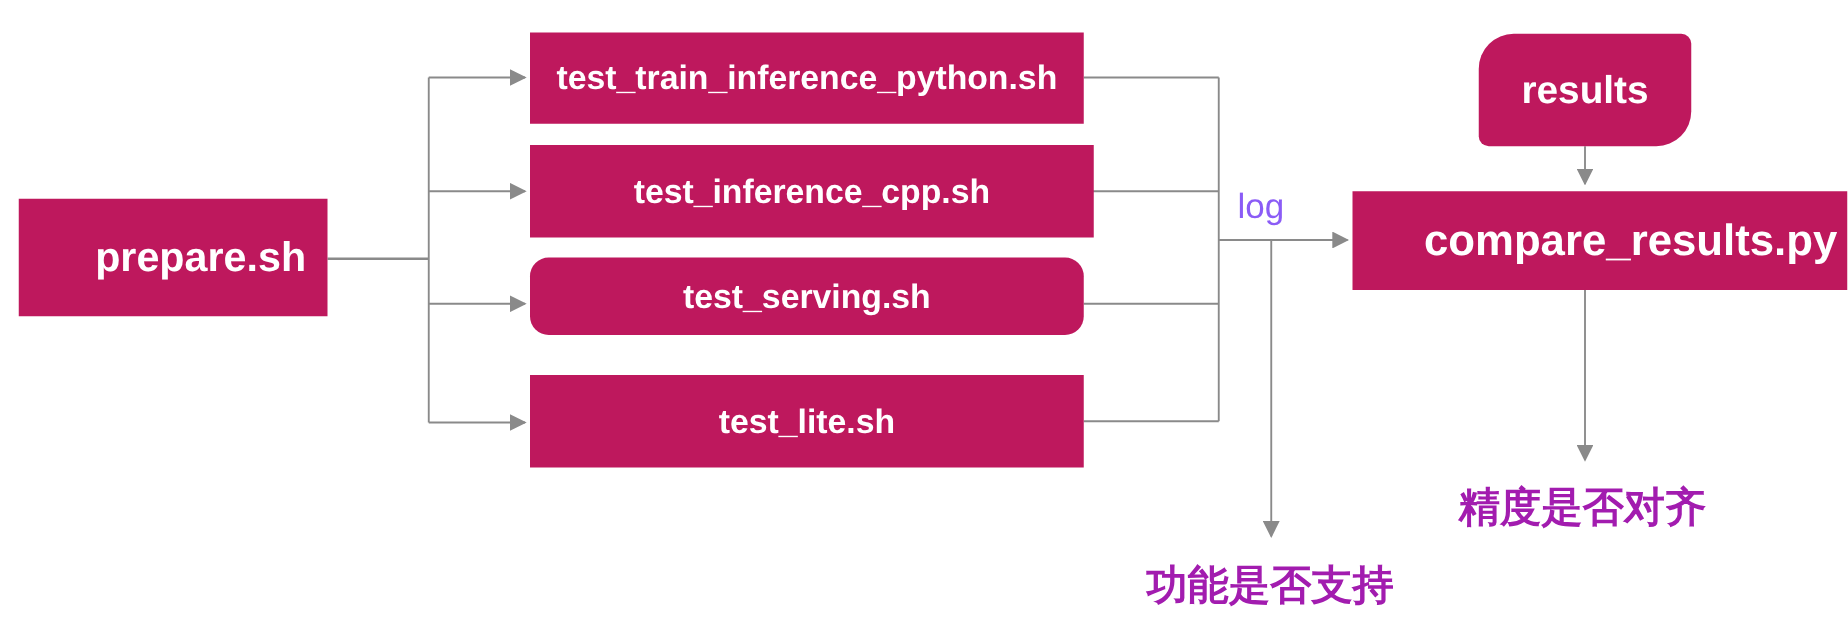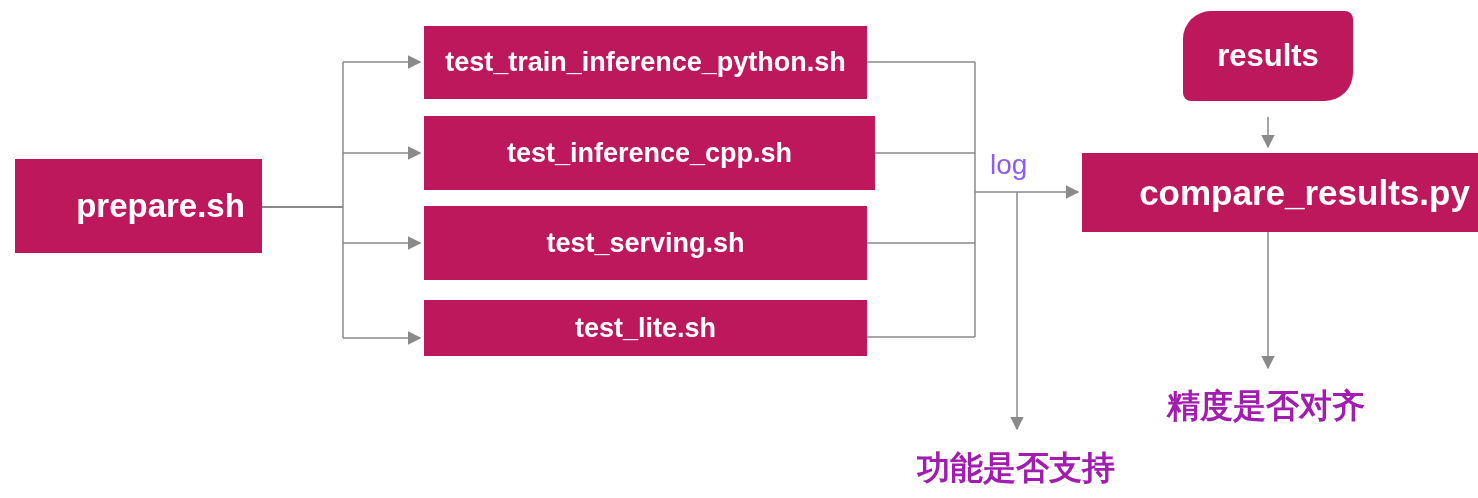--- a/index.html
+++ b/index.html
@@ -30,23 +30,23 @@
     display: flex;
     align-items: center;
     justify-content: center;
     text-align: center;
     box-sizing: border-box;
     white-space: nowrap;
   }
   .node-prepare   { left: 15px;   top: 159px; width: 247px; height: 94px; font-size: 33px; padding-left: 44px; }
   .node-test-1    { left: 424px;  top: 26px;  width: 443px; height: 73px; font-size: 27px; }
   .node-test-2    { left: 424px;  top: 116px; width: 451px; height: 74px; font-size: 27px; }
-  .node-test-3    { left: 424px;  top: 206px; width: 443px; height: 74px; font-size: 27px; }
-  .node-test-4    { left: 424px;  top: 300px; width: 443px; height: 56px; font-size: 27px; }
-  .node-results   { left: 1183px; top: 11px;  width: 170px; height: 90px; font-size: 31px;
+  .node-test-3    { left: 424px;  top: 206px; width: 443px; height: 62px; font-size: 27px; border-radius: 15px; }
+  .node-test-4    { left: 424px;  top: 300px; width: 443px; height: 74px; font-size: 27px; }
+  .node-results   { left: 1183px; top: 27px;  width: 170px; height: 90px; font-size: 31px;
                     border-radius: 28px 8px 28px 8px; }
   .node-compare   { left: 1082px; top: 153px; width: 445px; height: 79px; font-size: 35px; }
   .edge-label-log {
     position: absolute;
     left: 990px;
     top: 149px;
     font-size: 28px;
     color: #8b5cf6;
     white-space: nowrap;
   }

